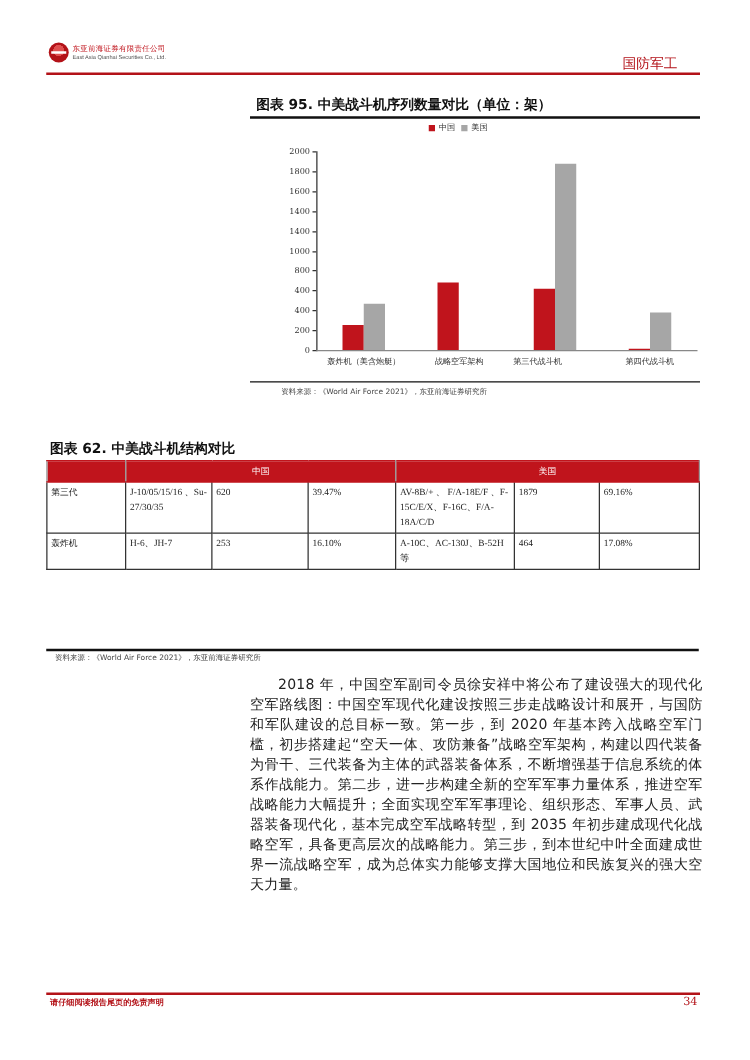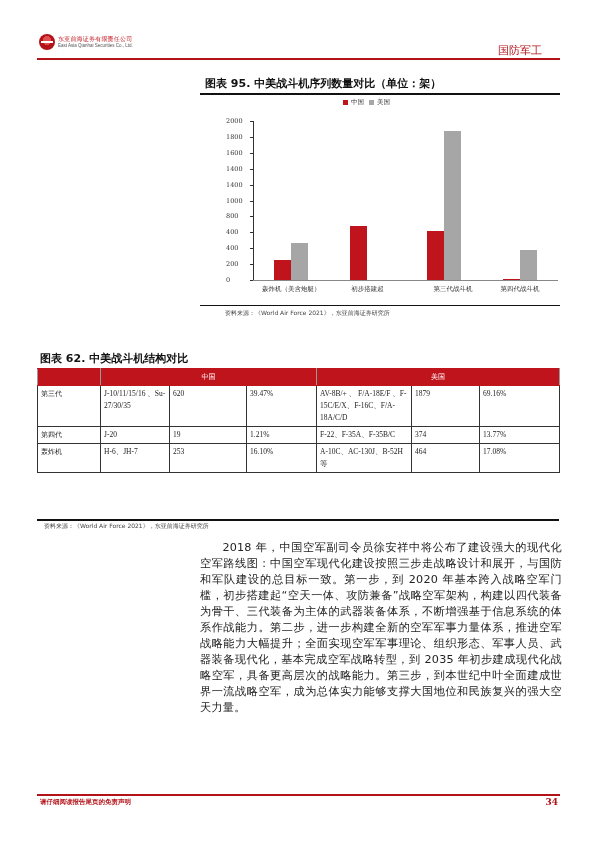--- a/index.html
+++ b/index.html
@@ -18,21 +18,21 @@
   
   .fig-title { font-size:11px; font-weight:bold; font-family:"DejaVu Sans", sans-serif; color:#111; }
   .fig61-title { left:205px; top:76px; }
   .fig-rule { height:1.5px; background:#111; }
   .fig61-rule { left:200px; top:93px; width:360px; }
   .legend { left:343px; top:98px; font-size:6.5px; font-family:"DejaVu Sans", sans-serif; color:#333; display:flex; align-items:center; gap:3px; }
   .sw { width:5px; height:5px; display:inline-block; }
   .chart { left:253px; top:121px; width:305px; height:160px; }
   .axis-y { position:absolute; left:0; top:0; width:1px; height:160px; background:#333; }
   .axis-x { position:absolute; left:0; top:159px; width:305px; height:1px; background:#888; }
-  .ytick { position:absolute; font-size:6.5px; width:22px; left:-27px; color:#333; }
+  .ytick { position:absolute; font-size:6.5px; width:22px; text-align:right; left:-27px; color:#333; }
   .ytick-mark { position:absolute; left:-3px; width:3px; height:1px; background:#333; }
   .bar { position:absolute; bottom:1px; width:17px; }
   .xlab { position:absolute; top:164px; font-size:6.5px; font-family:"DejaVu Sans", sans-serif; width:80px; text-align:center; color:#333; }
   .src { font-size:6px; font-family:"DejaVu Sans", sans-serif; color:#444; }
   .src61-rule { left:200px; top:305px; width:360px; height:1.2px; background:#111; }
   .src61 { left:225px; top:309px; }
 
   
   .fig62-title { left:40px; top:351px; }
   table.t62 { position:absolute; left:37px; top:368px; width:522px; border-collapse:collapse;
@@ -43,21 +43,21 @@
   .t62-bottom { left:37px; top:519px; width:522px; height:1.5px; background:#111; }
   .src62 { left:44px; top:522px; }
 
   
   .para { left:200px; top:540px; width:362px; font-size:11.2px; line-height:16px;
           font-family:"DejaVu Sans", sans-serif; color:#222; text-align:justify; text-indent:2em; letter-spacing:0.2px; }
 
   
   .ftr-line { left:37px; top:794px; width:523px; height:1.5px; background:#b31218; }
   .ftr-note { left:40px; top:798px; font-size:6.5px; color:#b31218; font-family:"DejaVu Sans", sans-serif; font-weight:bold; }
-  .page-no { right:42px; top:797px; font-size:9px; color:#b31218; font-weight:bold; }
+  .page-no { right:42px; top:797px; font-size:9px; color:#b31218; font-weight:normal; }
 </style>
 </head>
 <body>
 
 <div class="abs logo"></div>
 <div class="abs logo-cn">东亚前海证券有限责任公司</div>
 <div class="abs logo-en">East Asia Qianhai Securities Co., Ltd.</div>
 <div class="abs sector">国防军工</div>
 <div class="abs hdr-line"></div>
 
@@ -93,24 +93,24 @@
     <div class="ytick-mark" style="top: 31.8px;"></div>
     <div class="ytick" style="top: 11.9px;">1800</div>
     <div class="ytick-mark" style="top: 15.9px;"></div>
     <div class="ytick" style="top: -4px;">2000</div>
     <div class="ytick-mark" style="top: 0px;"></div>
     <div class="bar" style="background: rgb(192, 20, 28); height: 20.1135px; left: 21.125px;"></div>
     <div class="bar" style="background: rgb(166, 166, 166); height: 36.888px; left: 38.125px;"></div>
     <div class="xlab" style="left: -1.875px;">轰炸机（美含炮艇）</div>
     <div class="bar" style="background: rgb(192, 20, 28); height: 53.9805px; left: 97.375px;"></div>
     <div class="bar" style="background: rgb(166, 166, 166); height: 0px; left: 114.375px;"></div>
-    <div class="xlab" style="left: 74.375px;">初步搭建起</div>
+    <div class="xlab" style="left: 74.375px;">战略空军架构</div>
     <div class="bar" style="background: rgb(192, 20, 28); height: 49.29px; left: 173.625px;"></div>
     <div class="bar" style="background: rgb(166, 166, 166); height: 149.381px; left: 190.625px;"></div>
-    <div class="xlab" style="left: 160px;">第三代战斗机</div>
+    <div class="xlab" style="left: 137px;">第三代战斗机</div>
     <div class="bar" style="background: rgb(192, 20, 28); height: 1.5105px; left: 249.875px;"></div>
     <div class="bar" style="background: rgb(166, 166, 166); height: 29.733px; left: 266.875px;"></div>
     <div class="xlab" style="left: 226.875px; text-align: center;">第四代战斗机</div>
   </div>
 
 <div class="abs src61-rule"></div>
 <div class="abs src src61">资料来源：《World Air Force 2021》，东亚前海证券研究所</div>
 
 <div class="abs fig-title fig62-title">图表 62. 中美战斗机结构对比</div>
 <table class="t62">
@@ -124,35 +124,26 @@
       <col style="width:80px">
   </colgroup>
   <tbody>
       <tr class="head">
     <td></td>
     <td colspan="3">中国</td>
     <td colspan="3">美国</td>
   </tr>
   <tr>
     <td class="cn">第三代</td>
-    <td style="height:36px">J-10/11/15/16 、Su-27/30/35</td>
+    <td style="height:36px">J-10/05/15/16 、Su-27/30/35</td>
     <td>620</td>
     <td>39.47%</td>
     <td>AV-8B/+ 、 F/A-18E/F 、F-15C/E/X、F-16C、F/A-18A/C/D</td>
     <td>1879</td>
     <td>69.16%</td>
-  </tr>
-  <tr>
-    <td class="cn">第四代</td>
-    <td>J-20</td>
-    <td>19</td>
-    <td>1.21%</td>
-    <td>F-22、F-35A、F-35B/C</td>
-    <td>374</td>
-    <td>13.77%</td>
   </tr>
   <tr>
     <td class="cn">轰炸机</td>
     <td>H-6、JH-7</td>
     <td>253</td>
     <td>16.10%</td>
     <td>A-10C、AC-130J、B-52H等</td>
     <td>464</td>
     <td>17.08%</td>
   </tr>

